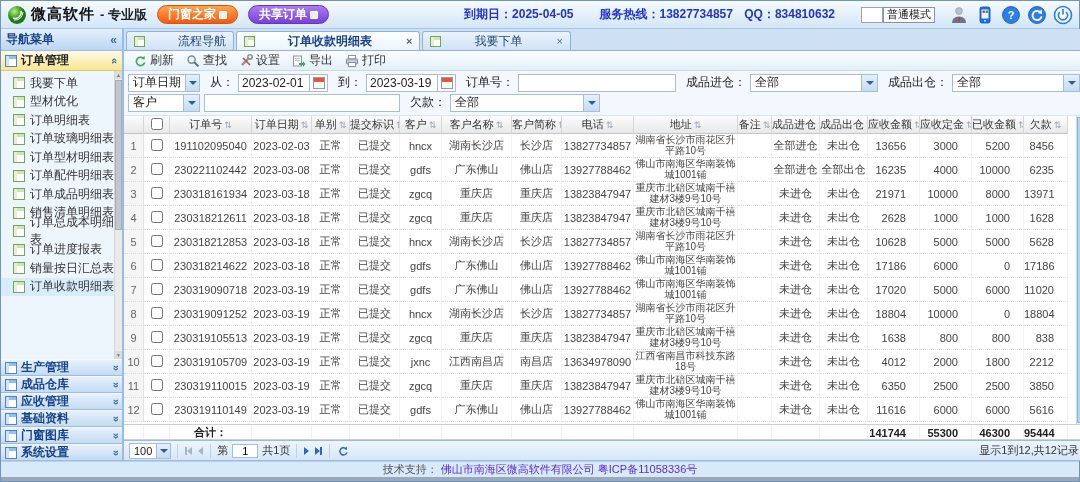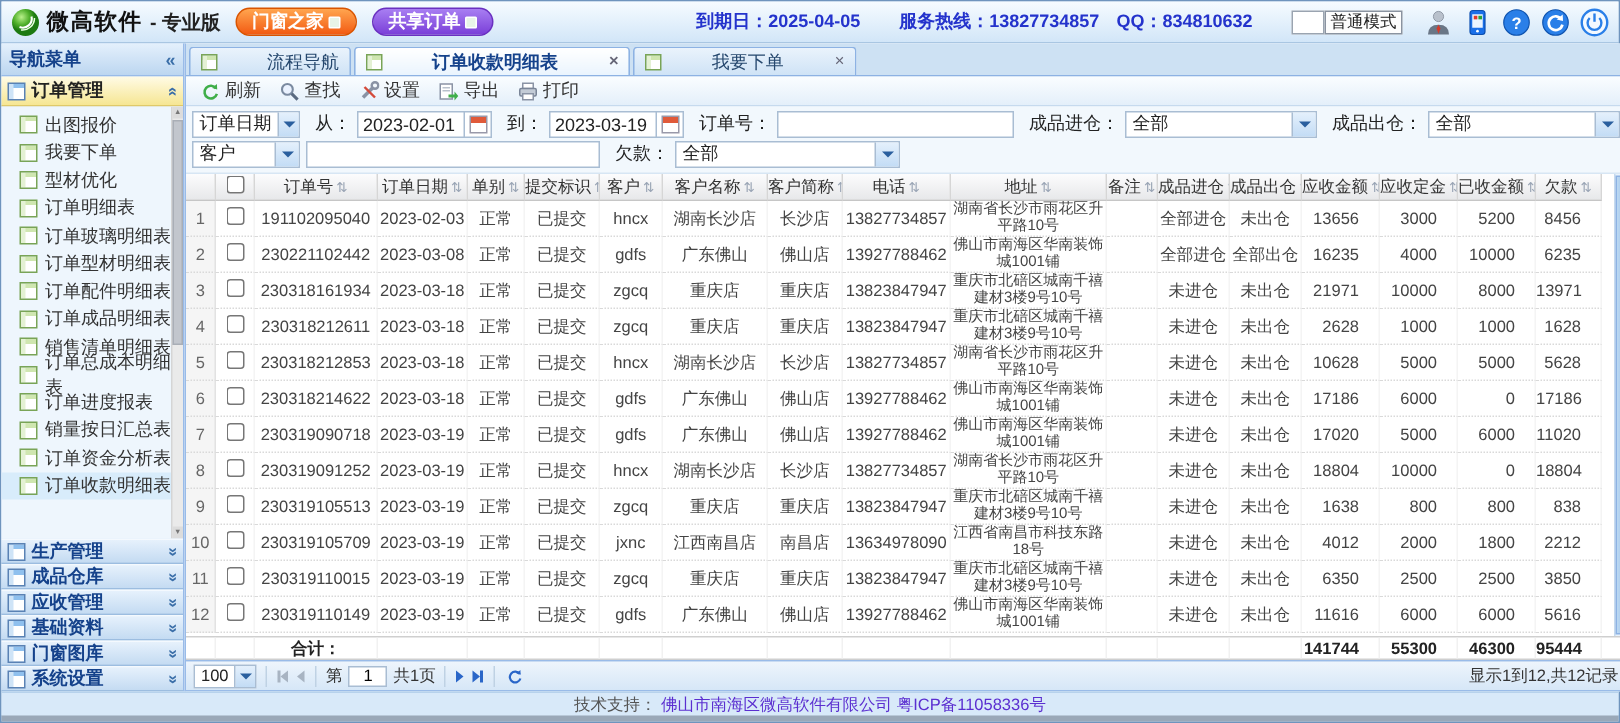--- a/index.html
+++ b/index.html
@@ -207,24 +207,20 @@
         <span class="coll">«</span>
       </div>
       <div class="side-sec side-sec-active">
         <span class="grid-ico"></span>
         <span>订单管理</span>
         <span class="chev chev-up">«</span>
       </div>
       <div class="side-items-wrap">
         <div class="side-items">
 
-            <div class="side-item">
-              <span class="doc-ico"></span>
-              <span>出图报价</span>
-            </div>
 
             <div class="side-item">
               <span class="doc-ico"></span>
               <span>我要下单</span>
             </div>
 
             <div class="side-item">
               <span class="doc-ico"></span>
               <span>型材优化</span>
             </div>
@@ -269,24 +265,20 @@
               <span class="doc-ico"></span>
               <span>订单进度报表</span>
             </div>
 
 
             <div class="side-item">
               <span class="doc-ico"></span>
               <span>销量按日汇总表</span>
             </div>
 
-            <div class="side-item">
-              <span class="doc-ico"></span>
-              <span>订单资金分析表</span>
-            </div>
 
             <div class="side-item">
               <span class="doc-ico"></span>
               <span>订单收款明细表</span>
             </div>
           </div>
         <div class="side-scroll">
           <div class="arr up">▲</div>
           <div class="thumb"></div>
           <div class="arr dn">▼</div>

